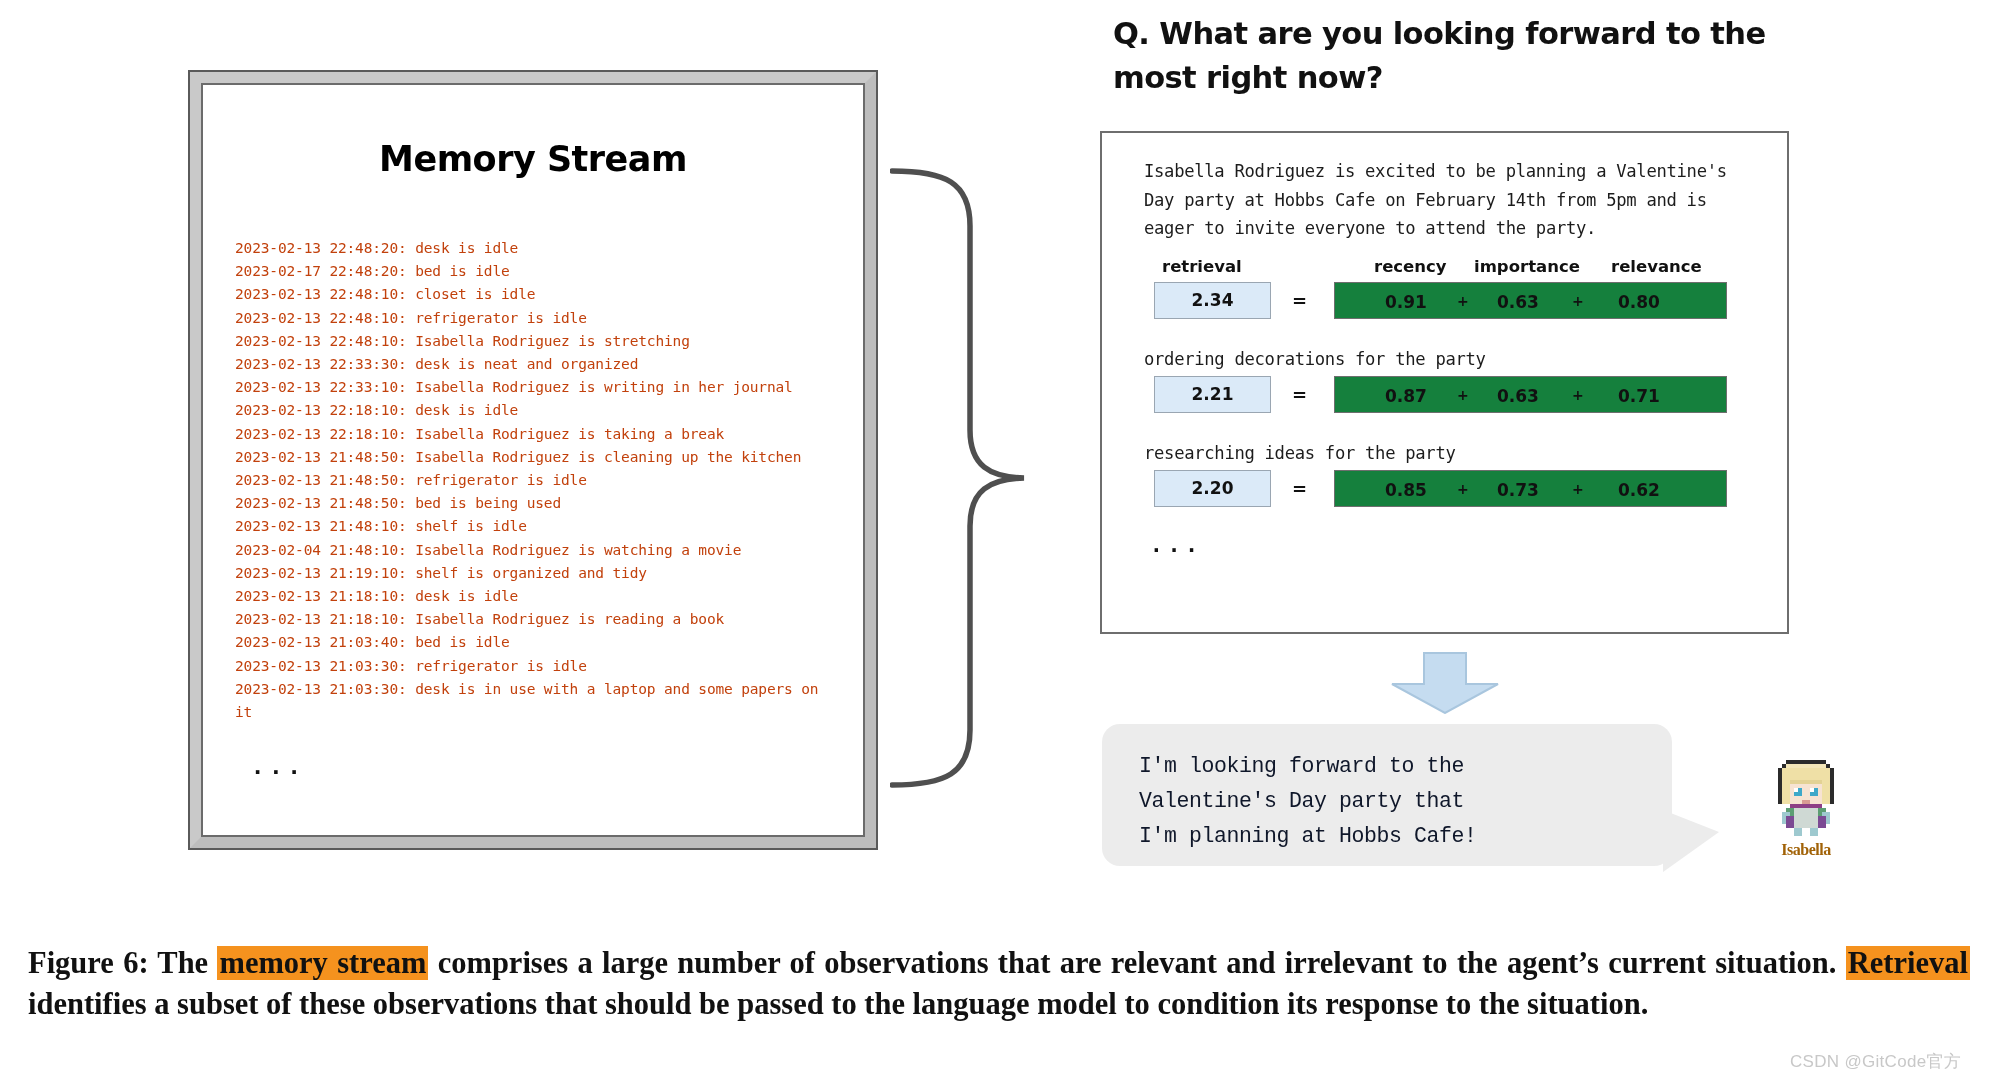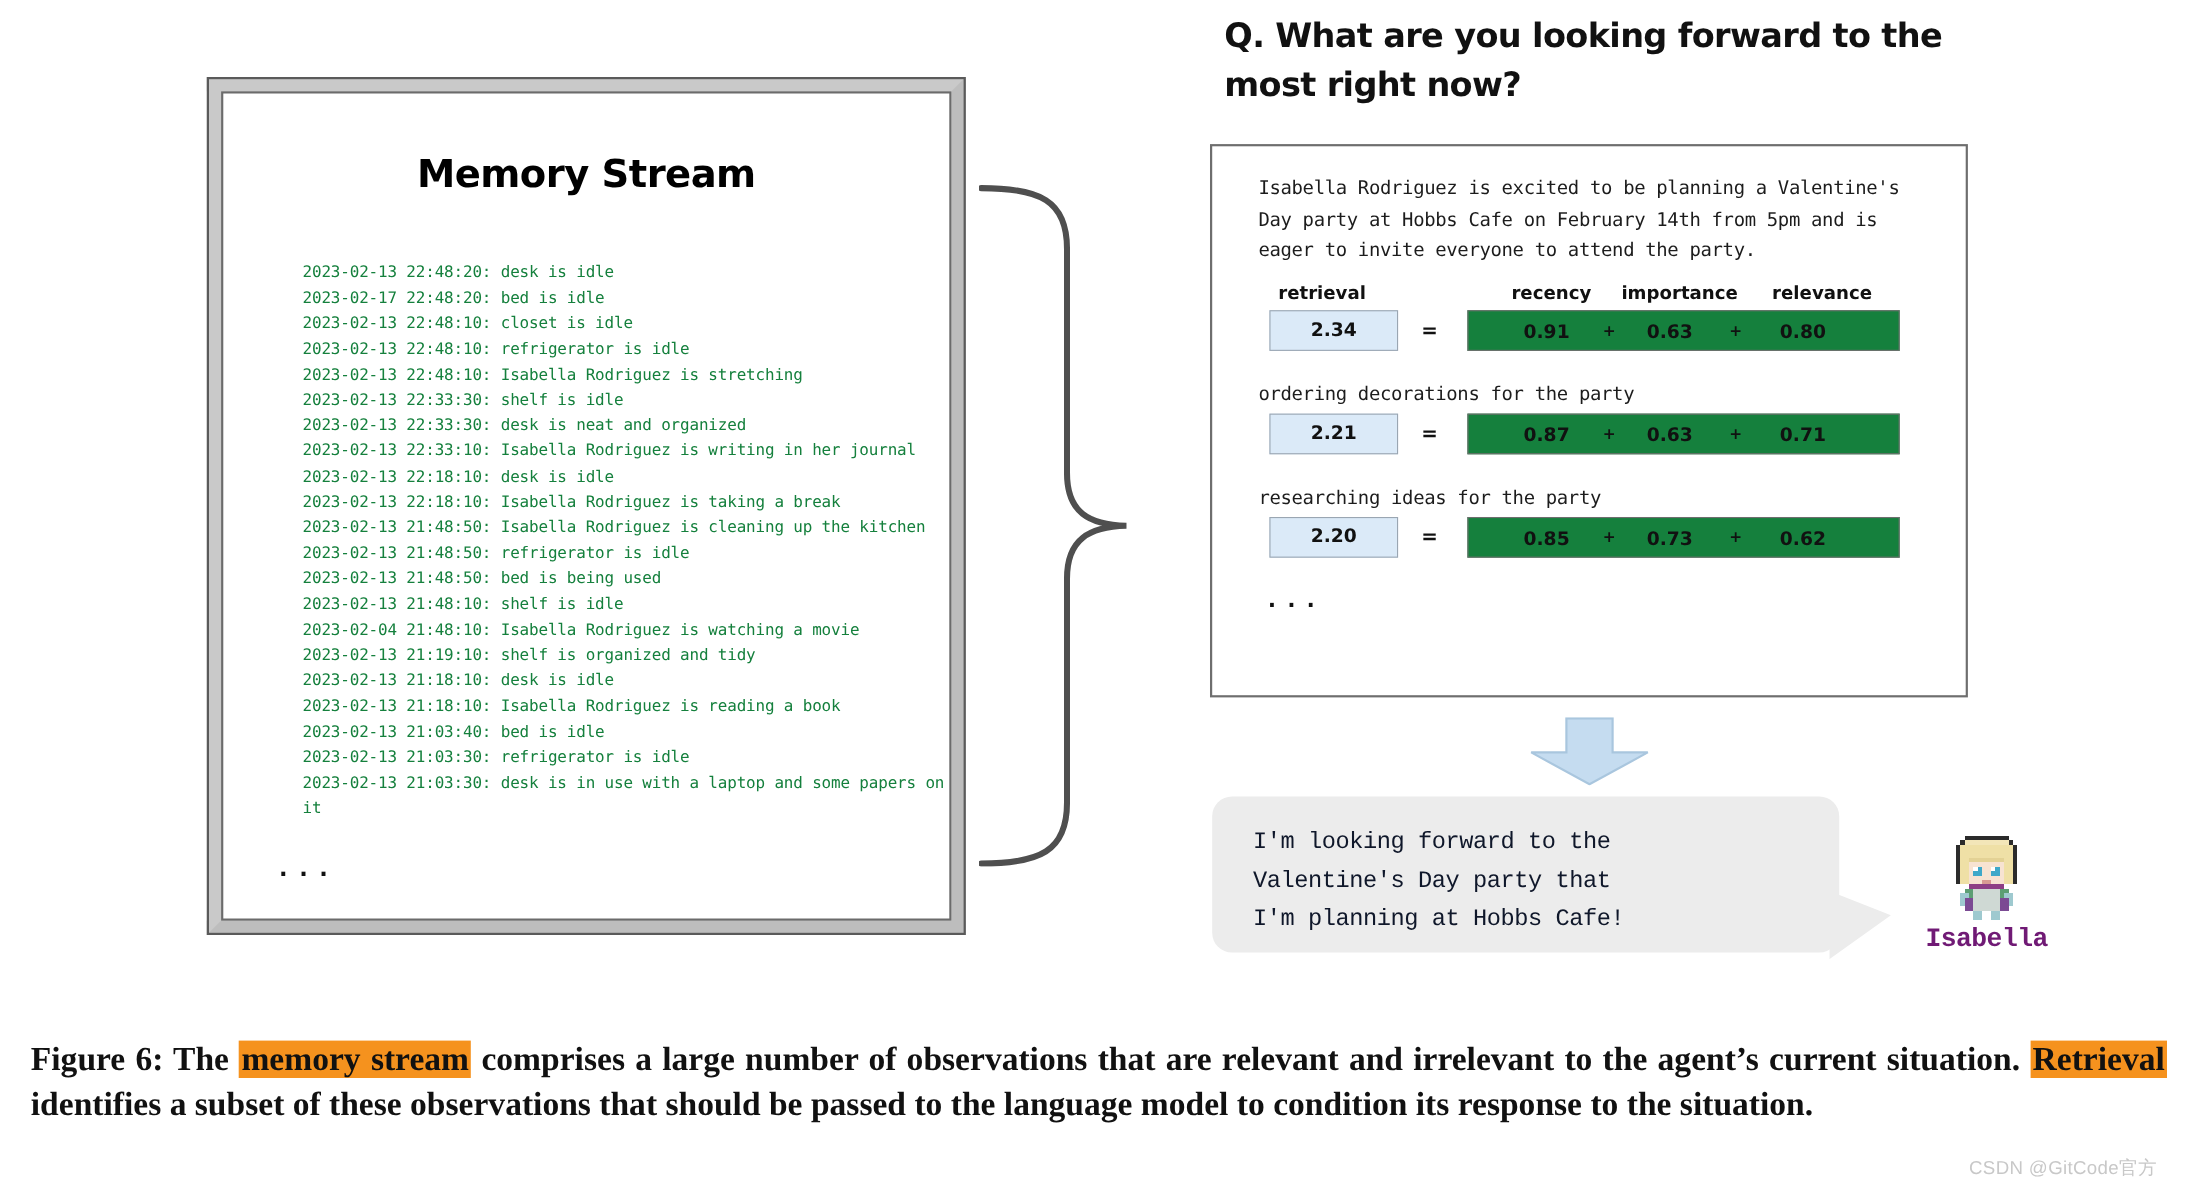--- a/index.html
+++ b/index.html
@@ -45,25 +45,25 @@
   #memory-title {
     text-align: center;
     font-family: "DejaVu Sans", sans-serif;
     font-weight: 800;
     font-size: 35px;
     letter-spacing: -0.5px;
     color: #000;
     margin-top: 54px;
   }
   #memory-lines {
-    margin: 58px 0 0 72px;
+    margin: 58px 0 0 32px;
     font-family: "DejaVu Sans Mono", monospace;
     font-size: 14.5px;
     line-height: 23.2px;
-    color: #15803d;
+    color: #c2410c;
     width: 600px;
     letter-spacing: -0.15px;
   }
   .mem-line { white-space: pre-wrap; }
   #memory-ellipsis {
     margin: 30px 0 0 48px;
     font-family: "DejaVu Sans Mono", monospace;
     font-weight: bold;
     font-size: 22px;
     letter-spacing: 5px;
@@ -243,25 +243,25 @@
   #avatar-block {
     position: absolute;
     left: 1736px;
     top: 752px;
     width: 140px;
     text-align: center;
   }
   #avatar-sprite { display: block; margin: 0 auto; image-rendering: pixelated; }
   #avatar-name {
     margin-top: -7px;
-    font-family: Liberation Mono, monospace;
+    font-family: Liberation Serif, serif;
     font-weight: 800;
-    font-size: 24px;
+    font-size: 16px;
     letter-spacing: -0.5px;
-    color: #701a75;
+    color: #a16207;
   }
 
   
   #caption {
     position: absolute;
     left: 28px;
     top: 943px;
     width: 1942px;
     font-family: "Liberation Serif", "DejaVu Serif", serif;
     font-weight: 700;
@@ -288,21 +288,20 @@
 
 <div id="memory-frame">
   <div id="memory-inner">
     <div id="memory-title">Memory Stream</div>
     <div id="memory-lines">
         <div class="mem-line">2023-02-13 22:48:20: desk is idle</div>
         <div class="mem-line">2023-02-17 22:48:20: bed is idle</div>
         <div class="mem-line">2023-02-13 22:48:10: closet is idle</div>
         <div class="mem-line">2023-02-13 22:48:10: refrigerator is idle</div>
         <div class="mem-line">2023-02-13 22:48:10: Isabella Rodriguez is stretching</div>
-        <div class="mem-line">2023-02-13 22:33:30: shelf is idle</div>
         <div class="mem-line">2023-02-13 22:33:30: desk is neat and organized</div>
         <div class="mem-line">2023-02-13 22:33:10: Isabella Rodriguez is writing in her journal</div>
         <div class="mem-line">2023-02-13 22:18:10: desk is idle</div>
         <div class="mem-line">2023-02-13 22:18:10: Isabella Rodriguez is taking a break</div>
         <div class="mem-line">2023-02-13 21:48:50: Isabella Rodriguez is cleaning up the kitchen</div>
         <div class="mem-line">2023-02-13 21:48:50: refrigerator is idle</div>
         <div class="mem-line">2023-02-13 21:48:50: bed is being used</div>
         <div class="mem-line">2023-02-13 21:48:10: shelf is idle</div>
         <div class="mem-line">2023-02-04 21:48:10: Isabella Rodriguez is watching a movie</div>
         <div class="mem-line">2023-02-13 21:19:10: shelf is organized and tidy</div>

